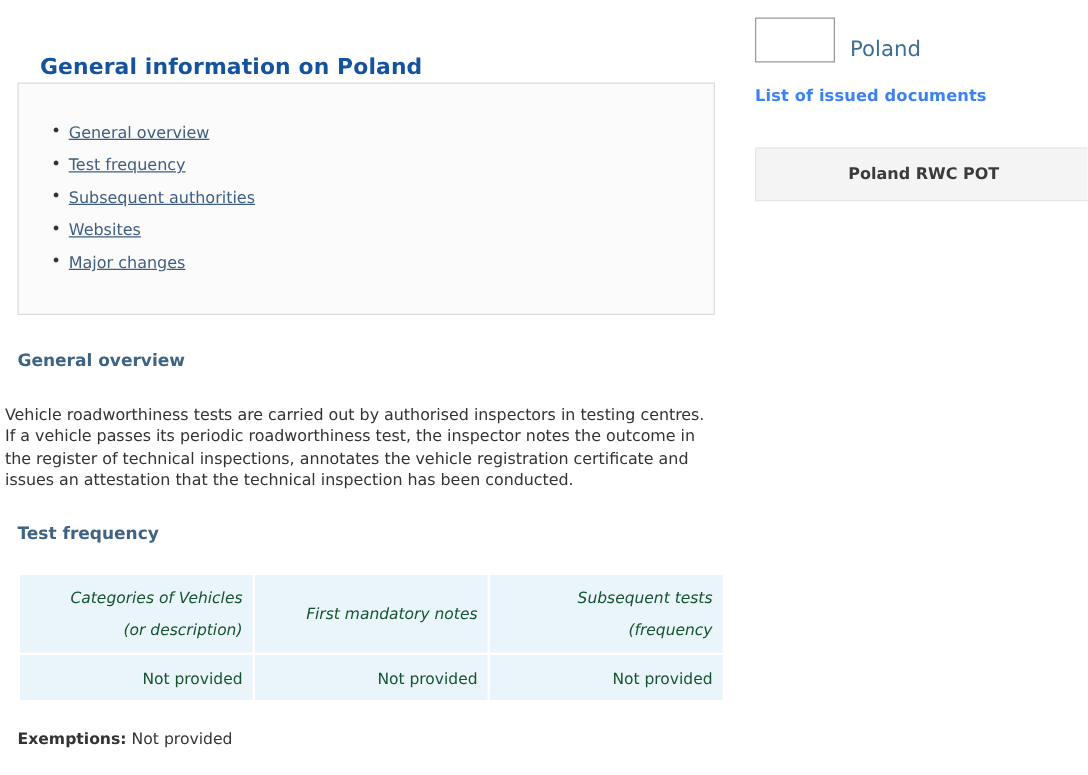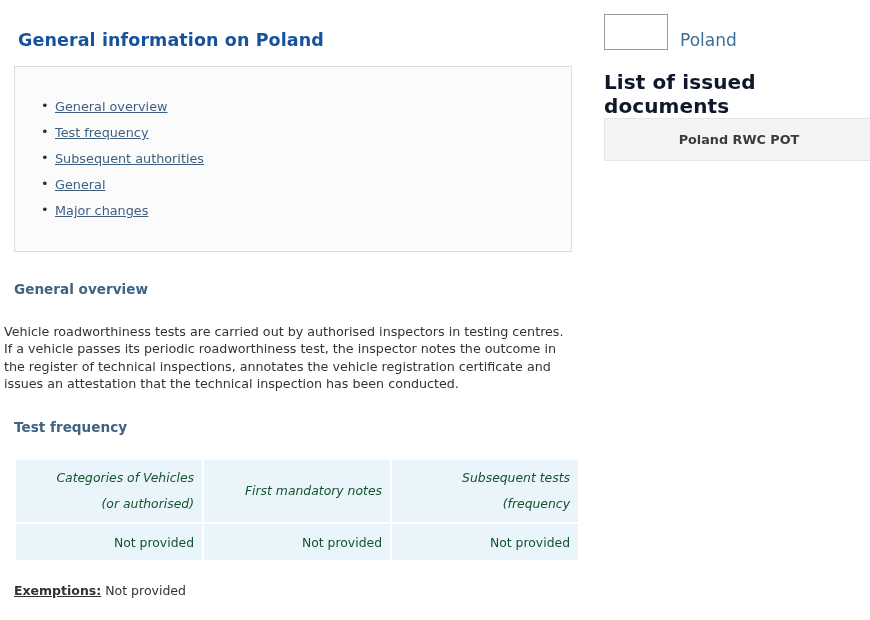--- a/index.html
+++ b/index.html
@@ -23,21 +23,21 @@
     position: relative;
     width: 870px;
     height: 620px;
   }
 
   
   .page-title {
     color: #15539e;
     font-size: 17.5px;
     font-weight: bold;
-    margin: 4px;
+    margin: 18px;
     padding: 0;
     position: absolute;
     left: 14px;
     top: 26px;
     letter-spacing: 0.1px;
   }
 
   
   .toc-box {
     position: absolute;
@@ -137,21 +137,20 @@
   .exemptions {
     position: absolute;
     left: 14px;
     top: 583px;
     margin: 0;
     font-size: 12.5px;
     color: #333333;
   }
   .exemptions-label {
     font-weight: bold;
-    text-decoration: underline;
   }
   .exemptions-value {
     font-weight: normal;
   }
 
   
   .country-row {
     position: absolute;
     left: 604px;
     top: 14px;
@@ -170,22 +169,22 @@
   .country-name {
     margin-left: 12px;
     color: #3d6e96;
     font-size: 17px;
     font-weight: normal;
   }
   .docs-heading {
     position: absolute;
     left: 604px;
     top: 70px;
-    color: #0f172a;
-    font-size: 20px;
+    color: #3b82f6;
+    font-size: 13px;
     font-weight: bold;
     margin: 0;
     letter-spacing: 0.1px;
   }
   .doc-card {
     position: absolute;
     left: 604px;
     top: 118px;
     width: 270px;
     height: 43px;
@@ -214,21 +213,21 @@
       <li>
         <a href="#">General overview</a>
       </li>
       <li>
         <a href="#">Test frequency</a>
       </li>
       <li>
         <a href="#">Subsequent authorities</a>
       </li>
       <li>
-        <a href="#">General</a>
+        <a href="#">Websites</a>
       </li>
       <li>
         <a href="#">Major changes</a>
       </li>
     </ul>
   </div>
 
   <h2 class="section-heading" id="heading-general-overview">General overview</h2>
 
   <p class="body-paragraph">Vehicle roadworthiness tests are carried out by authorised inspectors in testing centres. If a vehicle passes its periodic roadworthiness test, the inspector notes the outcome in the register of technical inspections, annotates the vehicle registration certificate and issues an attestation that the technical inspection has been conducted.</p>
@@ -238,21 +237,21 @@
   <table class="freq-table">
     <colgroup>
       <col class="col-1">
         <col class="col-2">
         <col class="col-3">
     </colgroup>
     <thead>
       <tr>
         <th>
           <span class="th-line">Categories of Vehicles</span>
-          <span class="th-line">(or authorised)</span>
+          <span class="th-line">(or description)</span>
         </th>
         <th>
           <span class="th-line">First mandatory notes</span>
         </th>
         <th>
           <span class="th-line">Subsequent tests (frequency</span>
         </th>
       </tr>
     </thead>
     <tbody>

